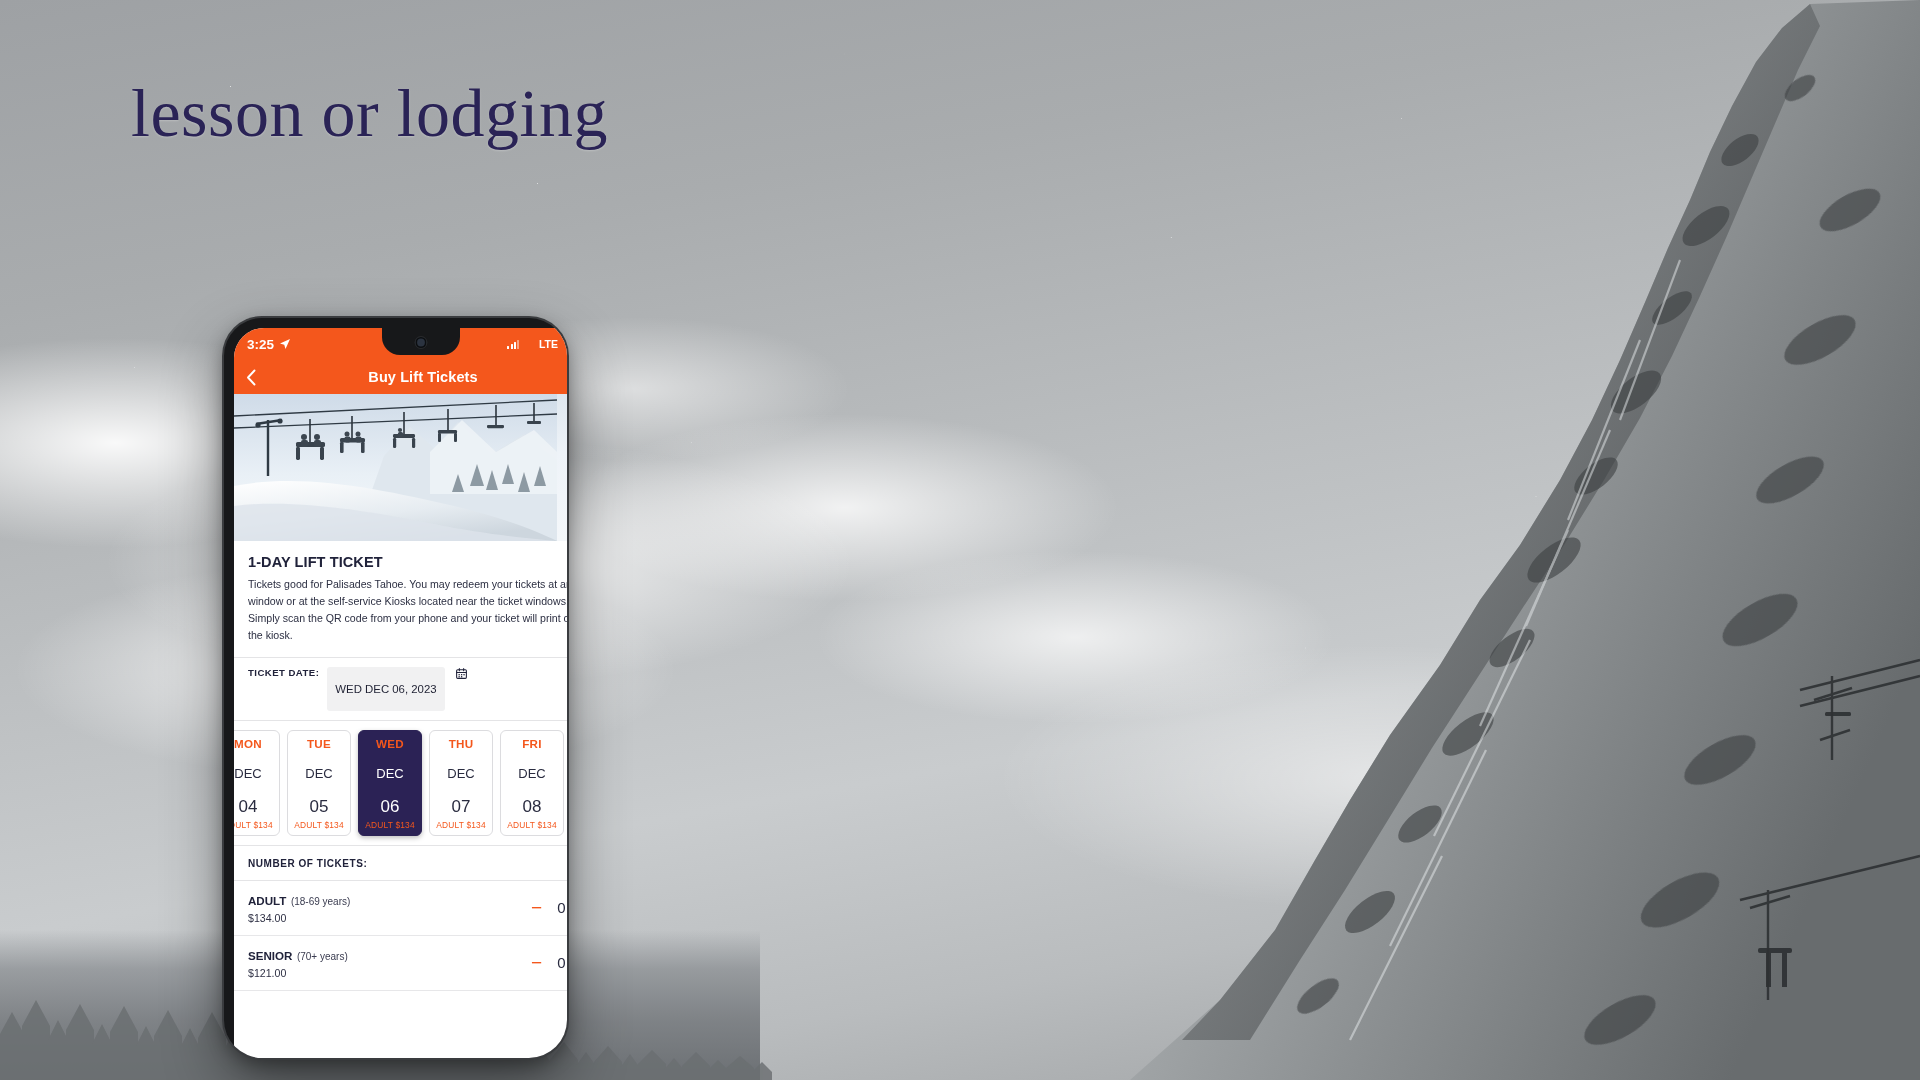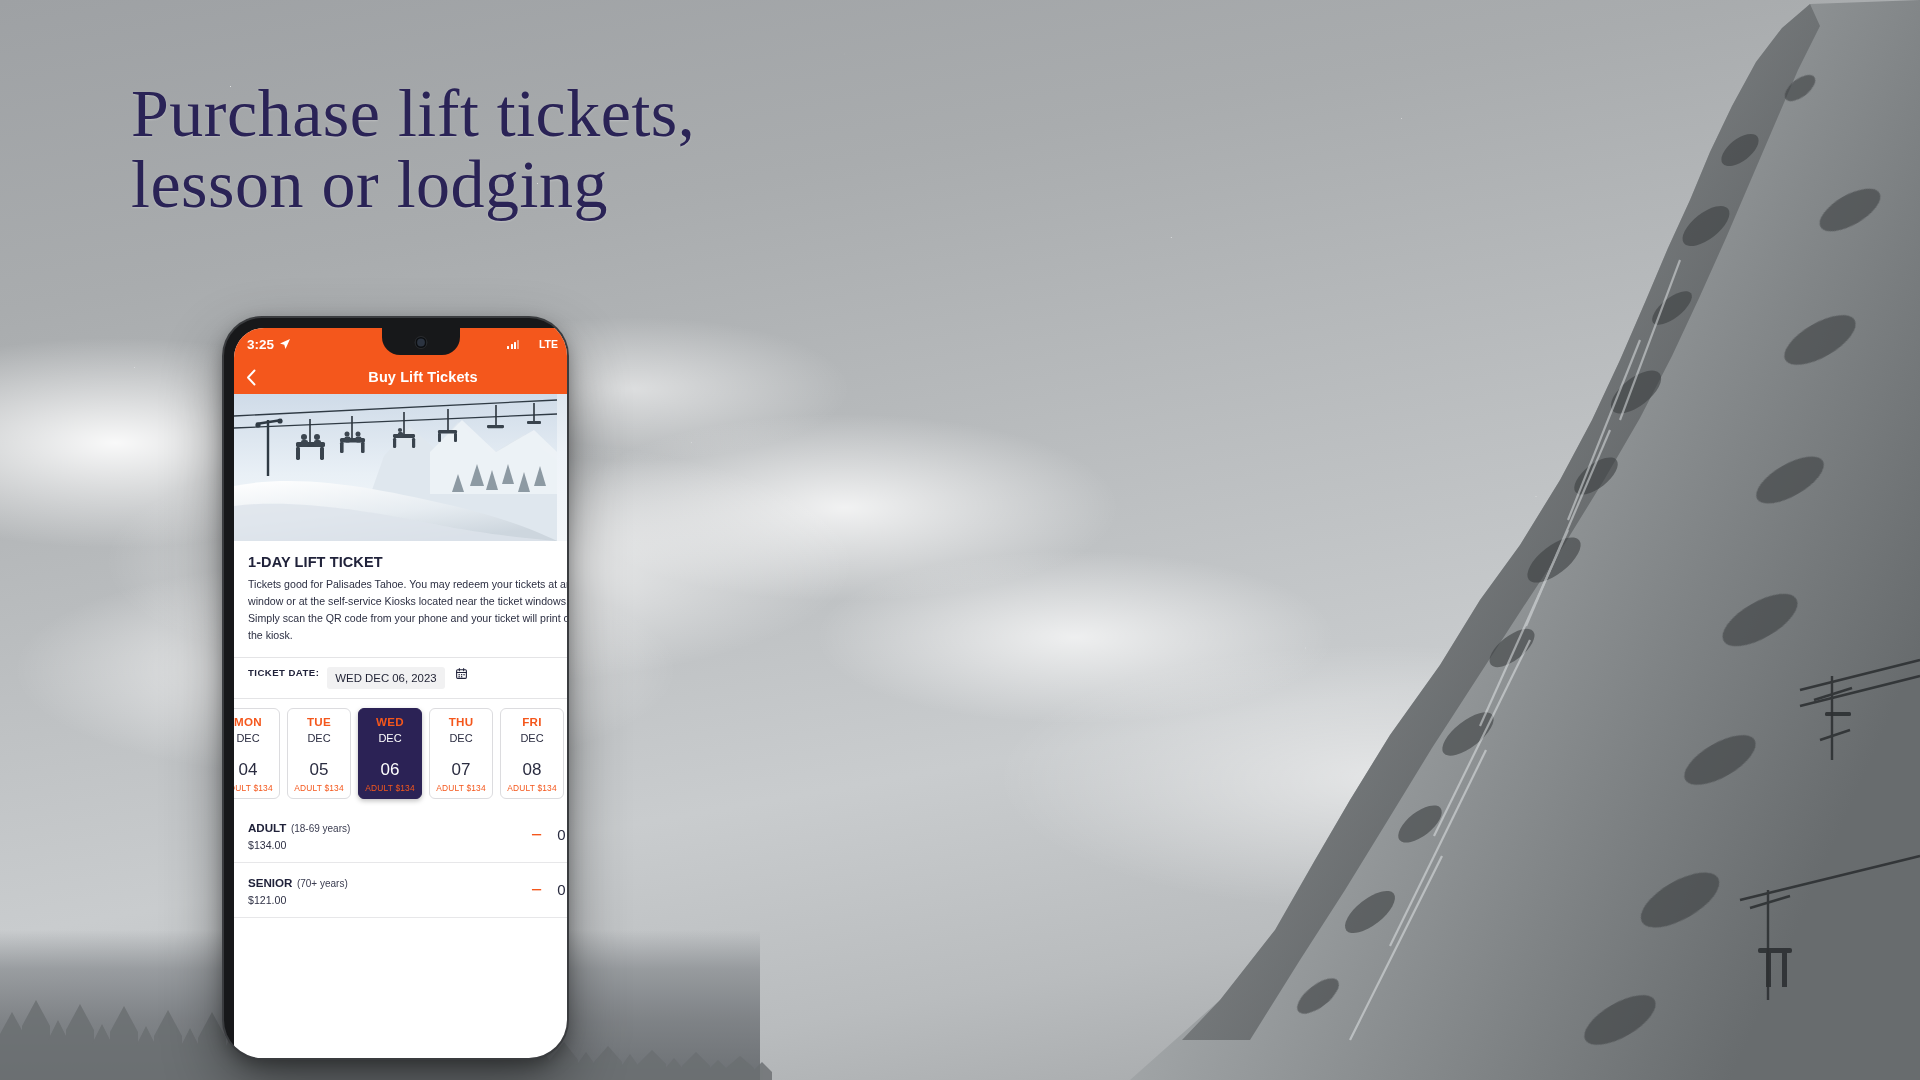--- a/index.html
+++ b/index.html
@@ -178,21 +178,21 @@
 
   #ticket-date-row {
     display: flex; gap: 8px;
     padding: 9px 14px;
     border-top: 1px solid #e4e4e6;
     border-bottom: 1px solid #e4e4e6;
   }
   #ticket-date-label { font-size: 9.6px; font-weight: 700; color: #20223a; letter-spacing: .45px; }
   #ticket-date-value {
     font-size: 11.4px; color: #1f2133; font-weight: 400;
-    background: #f1f1f2; border-radius: 3px; padding: 5px 8px;
+    background: #f1f1f2; border-radius: 3px; padding: 16px 8px;
   }
   #cal-icon { margin-left: 2px; color: #20223a; display: flex; }
 
   
   #date-strip {
     display: flex; gap: 7px;
     padding: 9px 14px 9px 0;
     margin-left: -18px;
     overflow: hidden;
   }
@@ -200,21 +200,21 @@
     flex: 0 0 auto;
     width: 64px;
     background: #fff;
     border: 1px solid #dcdcdf;
     border-radius: 6px;
     text-align: center;
     padding: 6px 0 5px;
     cursor: pointer;
   }
   .date-card .dow { font-size: 11.6px; font-weight: 700; color: #f4571c; letter-spacing: .3px; }
-  .date-card .mon { font-size: 11px; color: #2a2c40; margin-top: 4px; }
+  .date-card .mon { font-size: 13px; color: #2a2c40; margin-top: 16px; }
   .date-card .day { font-size: 17px; color: #2a2c40; line-height: 1.05; margin-top: 17px; }
   .date-card .price { font-size: 8.4px; color: #f4571c; margin-top: 5px; letter-spacing: .2px; }
   .date-card.selected {
     background: #2b2255; border-color: #2b2255;
     box-shadow: 0 2px 5px rgba(0,0,0,.25);
   }
   .date-card.selected .mon, .date-card.selected .day { color: #fff; }
 
   
   #tickets-header {
@@ -370,21 +370,20 @@
     <path d="M638 120 L638 104 L652 90 L666 104 L666 120Z"></path>
     <path d="M664 120 L664 110 L674 98 L684 110 L684 120Z"></path>
     <path d="M682 120 L682 106 L696 92 L710 106 L710 120Z"></path>
     <path d="M708 120 L708 110 L718 100 L728 110 L728 120Z"></path>
     <path d="M726 120 L726 108 L740 96 L754 108 L754 120Z"></path>
     <path d="M752 120 L752 112 L762 102 L772 112 L772 120Z"></path>
   </g>
 </svg>
 
 <h1 id="headline">
-  <span>Purchase lift tickets,</span>
   <span class="l2">lesson or lodging</span>
 </h1>
 
 <div id="phone">
   <div id="phone-screen">
 
     <div id="notch">
       <div id="notch-cam"></div>
     </div>
 
@@ -557,20 +556,21 @@
             <div class="price">ADULT $134</div>
           </div>
           <div class="date-card">
             <div class="dow">FRI</div>
             <div class="mon">DEC</div>
             <div class="day">08</div>
             <div class="price">ADULT $134</div>
           </div>
         </div>
 
+      <div id="tickets-header">NUMBER OF TICKETS:</div>
 
       <div id="ticket-rows">
           <div class="ticket-row">
             <div class="tr-info">
               <div><span class="tr-name">ADULT</span> <span class="tr-age">(18-69 years)</span></div>
               <div class="tr-price">$134.00</div>
             </div>
             <div class="stepper">
               <span class="step-btn">−</span>
               <span class="step-val">0</span>

